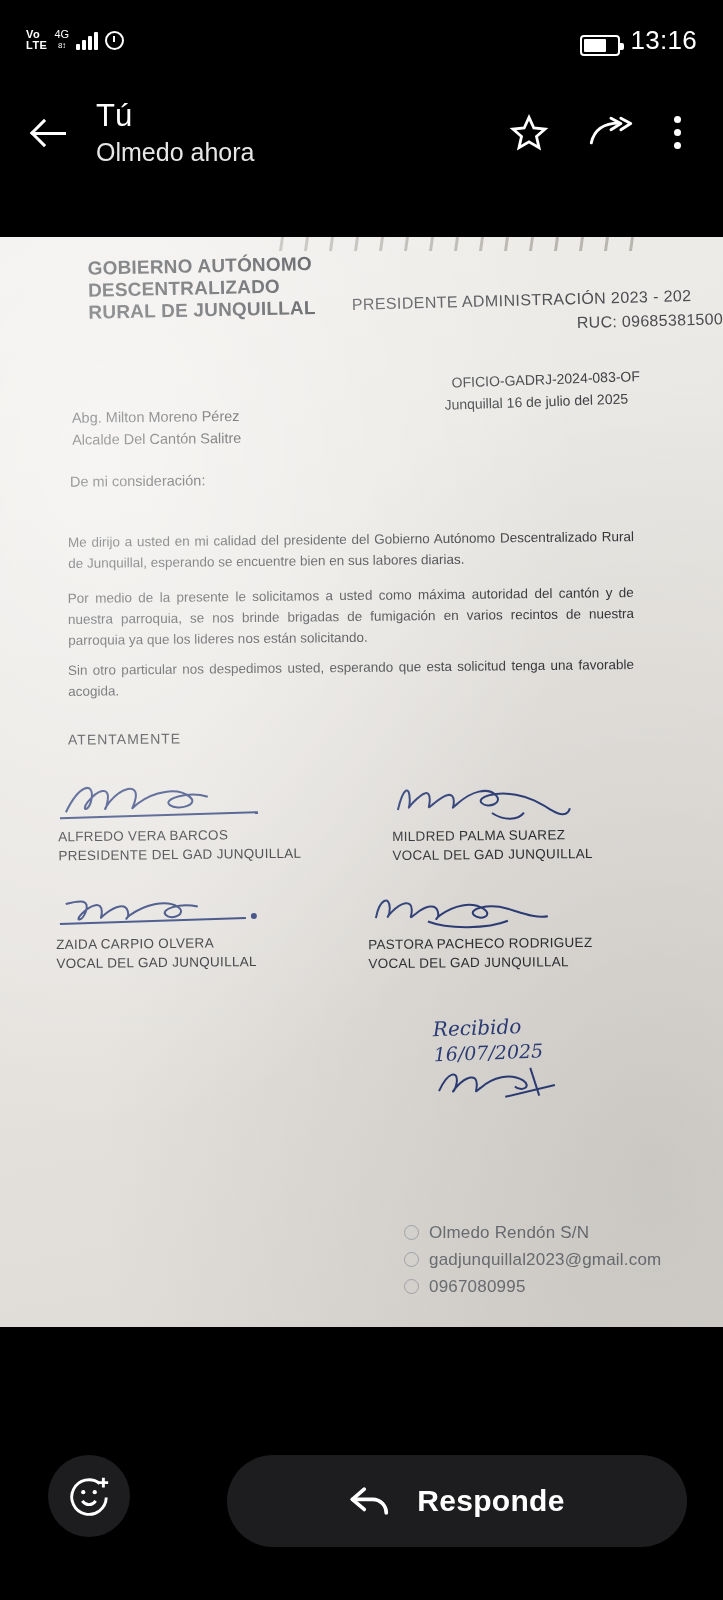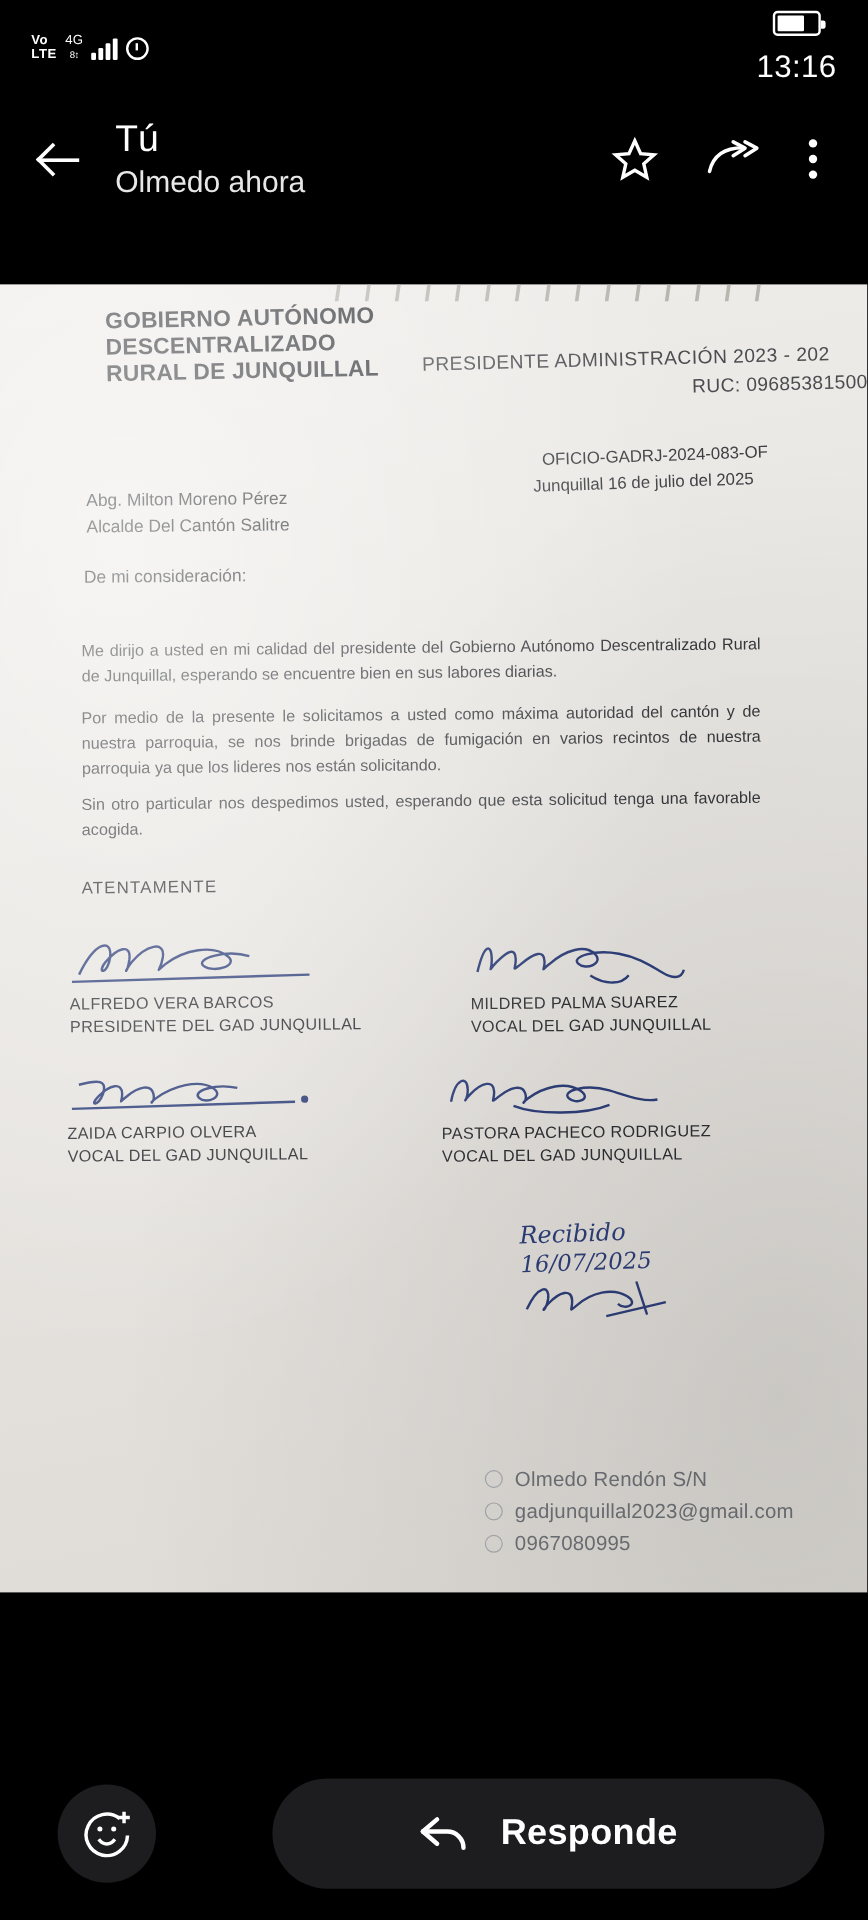--- a/index.html
+++ b/index.html
@@ -44,21 +44,21 @@
   .bars i:nth-child(3){height:14px;}
   .bars i:nth-child(4){height:18px;}
   .alarm-ico {
     width:19px; height:19px; border:2px solid #fff; border-radius:50%;
     position:relative;
   }
   .alarm-ico:after{
     content:""; position:absolute; left:6px; top:3px;
     width:2px; height:6px; background:#fff;
   }
-  .sb-right { display:flex; align-items:center; gap:10px;flex-direction:column; }
+  .sb-right { display:flex; align-items:flex-end; gap:10px; }
   .battery {
     width:40px; height:21px; border:2px solid #fff; border-radius:4px;
     position:relative; display:flex; align-items:center;
   }
   .battery:after{
     content:""; position:absolute; right:-6px; top:6px;
     width:4px; height:7px; background:#fff; border-radius:0 2px 2px 0;
   }
   .battery span{
     display:block; height:13px; width:22px; background:#fff;
@@ -199,21 +199,21 @@
   .footer .dot {
     width:15px; height:15px; border:1.5px solid #a8abb0; border-radius:50%;
     flex:0 0 auto;
   }
 
   
   .bottombar {
     position:absolute; left:12px; right:0; bottom:0;
     height:145px;
     background:#000;
-    display:flex; align-items:center;
+    display:flex; align-items:flex-start;
     padding:0 36px;
     gap:2px;
   }
   .emoji-btn {
     width:82px; height:82px; border-radius:50%;
     background:#1d1d1f;
     display:flex; align-items:center; justify-content:center;
     cursor:pointer; flex:0 0 auto;
   }
   .reply-btn {

